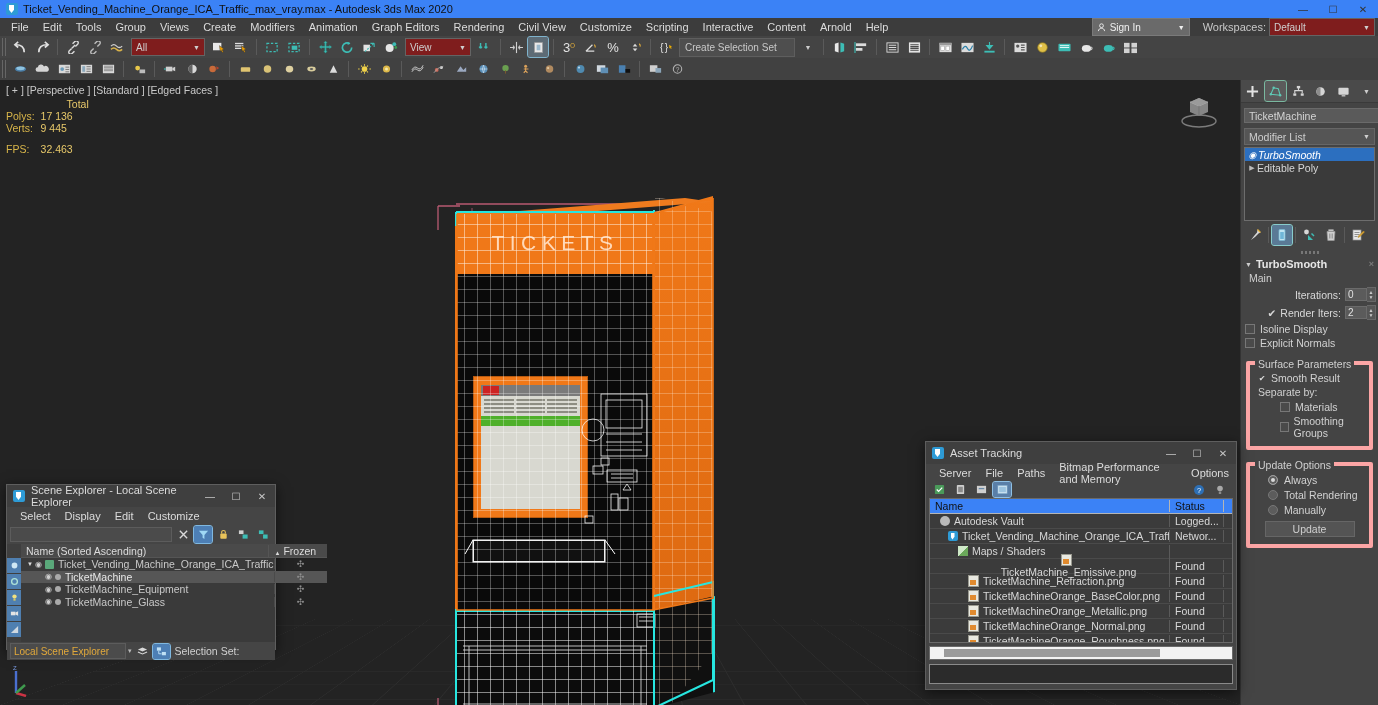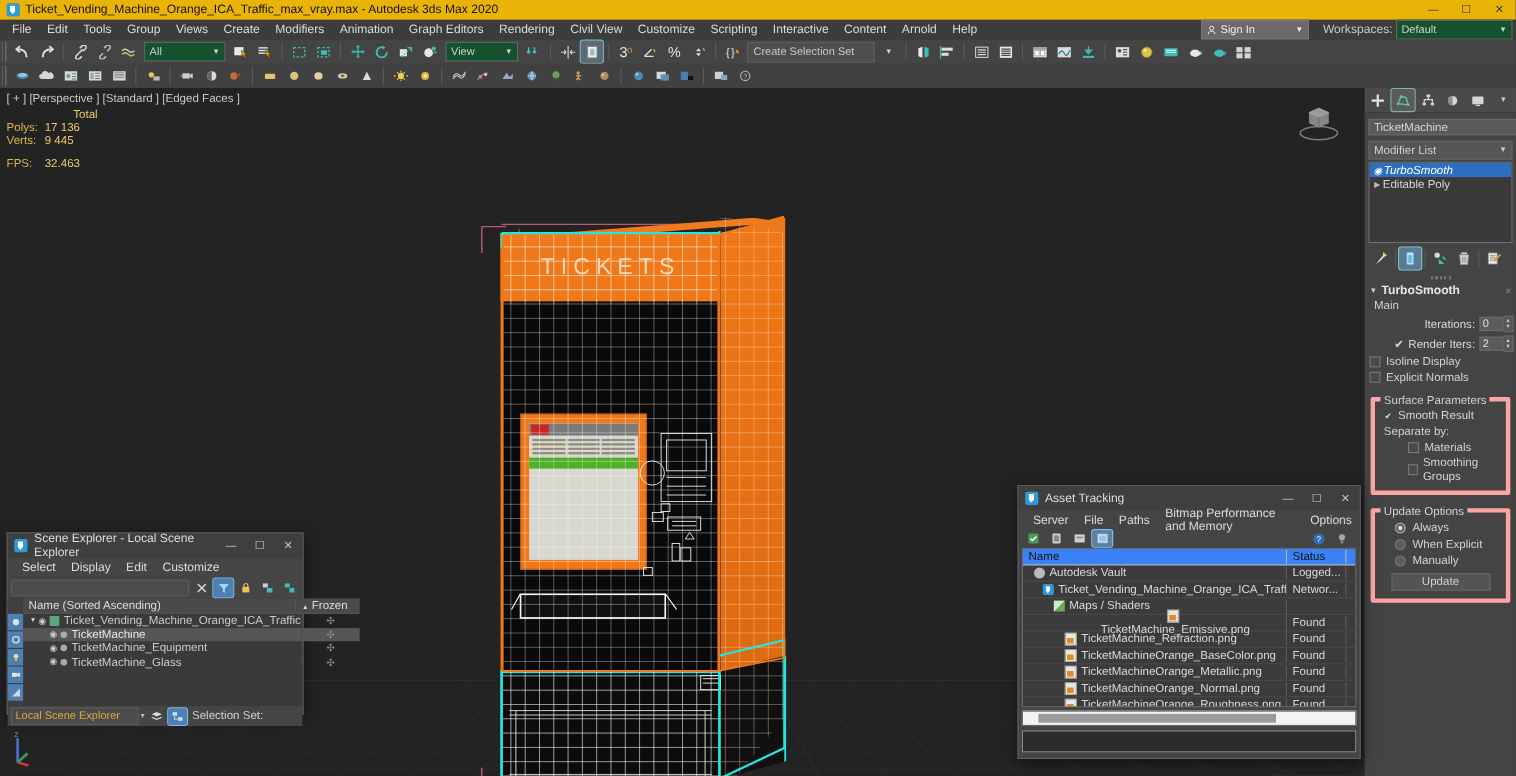--- a/index.html
+++ b/index.html
@@ -1,39 +1,39 @@
 <!DOCTYPE html>
 <html><head>
 <meta charset="utf-8">
 <style>
   html,body{margin:0;padding:0;background:#2b2b2b;}
   body{width:1378px;height:705px;overflow:hidden;font-family:"Liberation Sans",sans-serif;font-size:11px;color:#d6d6d6;position:relative;}
   .app{position:absolute;inset:0;background:#3b3b3b;}
 
   
-  .titlebar{position:absolute;left:0;top:0;width:1378px;height:18px;background:#eab308;color:#111;display:flex;align-items:center;font-size:11px;}
+  .titlebar{position:absolute;left:0;top:0;width:1378px;height:18px;background:#3b82f6;color:#111;display:flex;align-items:center;font-size:11px;}
   .tb-ico{width:12px;height:12px;margin:0 5px 0 6px;background:#2e9bd6;border-radius:2px;position:relative;flex:none;}
   .tb-ico:after{content:"";position:absolute;left:3px;top:2px;width:5px;height:8px;background:#fff;clip-path:polygon(0 0,100% 0,100% 60%,50% 100%,0 60%);}
   .tb-title{white-space:nowrap;}
   .tb-btns{margin-left:auto;display:flex;height:18px;}
   .tb-btn{width:30px;height:18px;display:flex;align-items:center;justify-content:center;font-size:10px;color:#333;}
 
   
   .menubar{position:absolute;left:0;top:18px;width:1378px;height:18px;background:#3c3c3c;display:flex;align-items:center;padding-left:4px;border-bottom:1px solid #333;}
   .menu-item{padding:2px 7px;font-size:11px;color:#dcdcdc;white-space:nowrap;}
 
   
   .toolbar{position:absolute;left:0;width:1378px;height:22px;background:#444;display:flex;align-items:center;padding-left:2px;}
   .toolbar.row1{top:36px;border-bottom:1px solid #3a3a3a;}
   .toolbar.row2{top:58px;border-bottom:1px solid #2f2f2f;background:#414141;}
   .tbtn{width:20px;height:20px;margin:0 1px;display:flex;align-items:center;justify-content:center;border-radius:2px;position:relative;flex:none;}
   .tbtn.on{background:#5d6b75;outline:1px solid #7fb3cc;}
   .sep{width:1px;height:16px;background:#5a5a5a;margin:0 4px;flex:none;}
   .grip{width:4px;height:18px;background:repeating-linear-gradient(90deg,#666 0 1px,transparent 1px 3px);margin-right:3px;flex:none;}
-  .combo{height:16px;background:#14532d;border:1px solid #646464;color:#cfcfcf;font-size:10px;display:flex;align-items:center;padding:0 4px;margin:0 3px;flex:none;}
+  .combo{height:16px;background:#7f1d1d;border:1px solid #646464;color:#cfcfcf;font-size:10px;display:flex;align-items:center;padding:0 4px;margin:0 3px;flex:none;}
   .combo .arr{margin-left:auto;font-size:7px;padding-left:6px;}
   .txtbtn{height:17px;background:#4e4e4e;border:1px solid #5e5e5e;color:#c8c8c8;font-size:10px;display:flex;align-items:center;padding:0 5px;margin:0 2px;flex:none;}
 
   
   .ic{display:block;}
 
   
   .viewport{position:absolute;left:0;top:80px;width:1241px;height:625px;background:#232323;overflow:hidden;}
   .vp-grid{position:absolute;left:0;bottom:0;width:1241px;height:300px;
     background-image:linear-gradient(#2f2f2f 1px,transparent 1px),linear-gradient(90deg,#2f2f2f 1px,transparent 1px);
@@ -935,21 +935,21 @@
     </div>
 
     <div class="grp" style="margin-top:12px;">
       <div class="grp-title">Update Options</div>
       <div class="rad on">
         <span class="dot"></span>
         <span>Always</span>
       </div>
       <div class="rad">
         <span class="dot"></span>
-        <span>When Explicit</span>
+        <span>Total Rendering</span>
       </div>
       <div class="rad">
         <span class="dot"></span>
         <span>Manually</span>
       </div>
       <div class="upd-btn">Update</div>
     </div>
   </div>
 
   <div class="win" id="scene-explorer">

